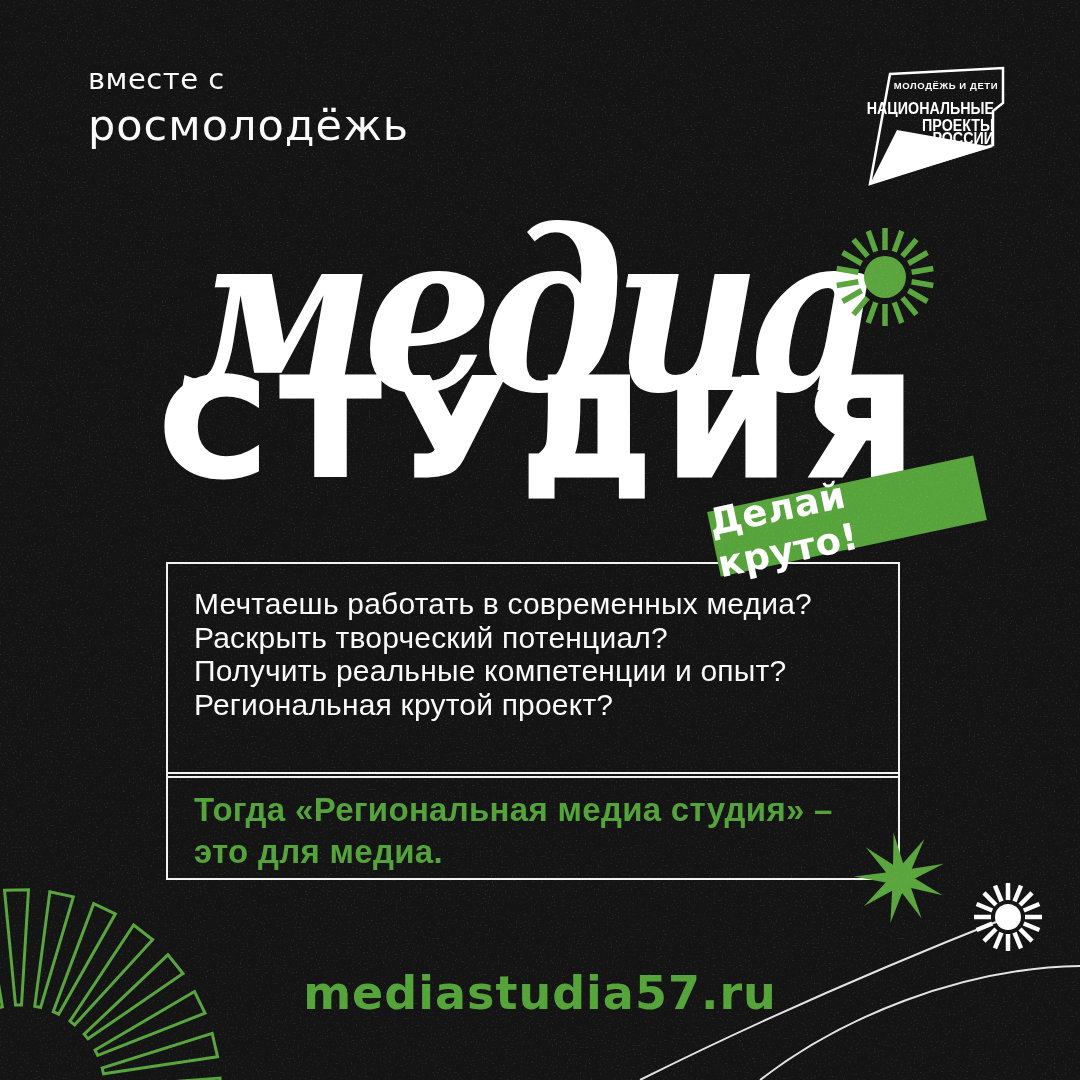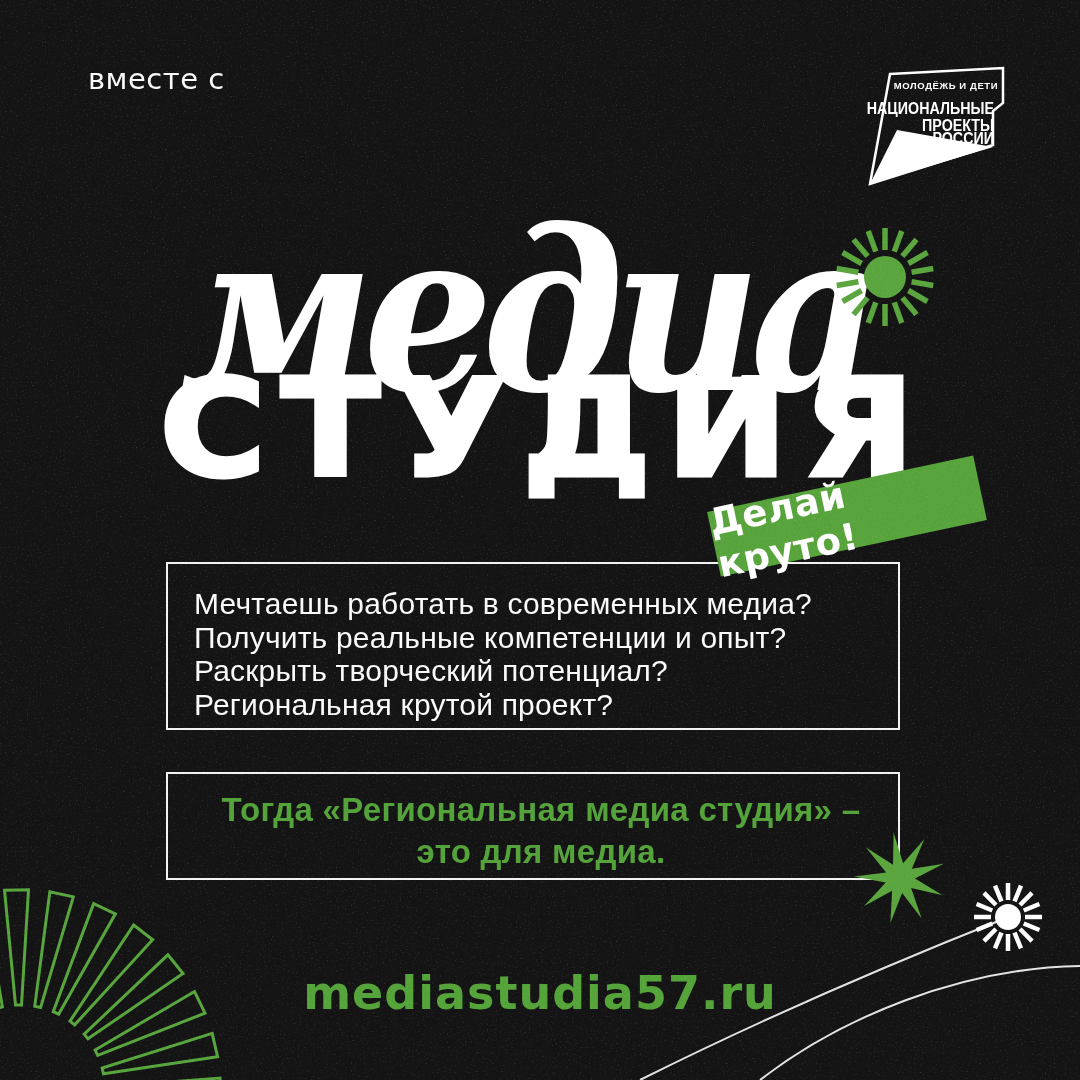--- a/index.html
+++ b/index.html
@@ -33,30 +33,30 @@
   
   .badge{
     position:absolute;left:711px;top:483px;width:272px;height:66px;
     background:#58a43c;transform:rotate(-12deg);
     display:flex;align-items:center;justify-content:center;
     color:#fff;font-weight:bold;font-size:37px;letter-spacing:.5px;
     font-family:"DejaVu Sans",sans-serif;z-index:6;
   }
   
   .qbox{
-    position:absolute;left:166px;top:562px;width:734px;height:168px;
+    position:absolute;left:166px;top:562px;width:734px;height:216px;
     border:2.5px solid #f2f2f2;box-sizing:border-box;
     padding:23px 10px 0 26px;z-index:3;
   }
   .qbox p{margin:0;font-size:30px;line-height:33.5px;color:#fafafa;
     font-weight:500;letter-spacing:.2px;}
   .cbox{
     position:absolute;left:166px;top:772px;width:734px;height:108px;
     border:2.5px solid #f2f2f2;box-sizing:border-box;
-    padding:15px 10px 0 26px;z-index:3;text-align:center;
+    padding:15px 10px 0 26px;z-index:3;
   }
   .cbox p{margin:0;font-size:33px;line-height:42px;color:#54a33a;
     font-weight:bold;letter-spacing:.3px;}
   
   .website{
     position:absolute;left:0;right:0;top:966px;text-align:center;
     font-family:"DejaVu Sans",sans-serif;font-weight:bold;
     font-size:46px;letter-spacing:1px;color:#55a43a;z-index:3;
   }
   
@@ -68,20 +68,21 @@
   .curves{left:600px;top:900px;z-index:2;}
   .grain{position:absolute;left:0;top:0;z-index:20;pointer-events:none;}
 </style>
 </head>
 <body>
 
 <div class="poster">
 
   <div class="partner">
     <div class="pre">вместе с</div>
+    <div class="name">росмолодёжь</div>
   </div>
 
   <svg class="np-logo" width="170" height="150" viewBox="0 0 170 150">
     <polygon points="47,26 160,20 160,55 150,63 150,97 27,136" fill="none" stroke="#ffffff" stroke-width="2.5"></polygon>
     <polygon points="54,82 150,99 27,136" fill="#ffffff"></polygon>
     <text x="103" y="41" font-size="9.5" text-anchor="middle" letter-spacing="0.6">МОЛОДЁЖЬ И ДЕТИ</text>
     <g transform="translate(151,66) scale(0.84,1)">
       <text x="0" y="0" font-size="17" text-anchor="end">НАЦИОНАЛЬНЫЕ</text>
     </g>
     <g transform="translate(151,83) scale(0.84,1)">
@@ -116,22 +117,22 @@
       <line x1="55" y1="28" x2="55" y2="6" transform="rotate(320 55 55)"></line>
       <line x1="55" y1="28" x2="55" y2="6" transform="rotate(340 55 55)"></line>
     </g>
     <circle cx="55" cy="55" r="21" fill="#5aa53d"></circle>
   </svg>
 
   <div class="badge">Делай круто!</div>
 
   <div class="qbox">
     <p>Мечтаешь работать в современных медиа?</p>
+    <p>Раскрыть творческий потенциал?</p>
     <p>Получить реальные компетенции и опыт?</p>
-    <p>Раскрыть творческий потенциал?</p>
     <p>Региональная крутой проект?</p>
   </div>
 
   <div class="cbox">
     <p>Тогда «Региональная медиа студия» –</p>
     <p>это для медиа.</p>
   </div>
 
   <div class="website">mediastudia57.ru</div>
 

